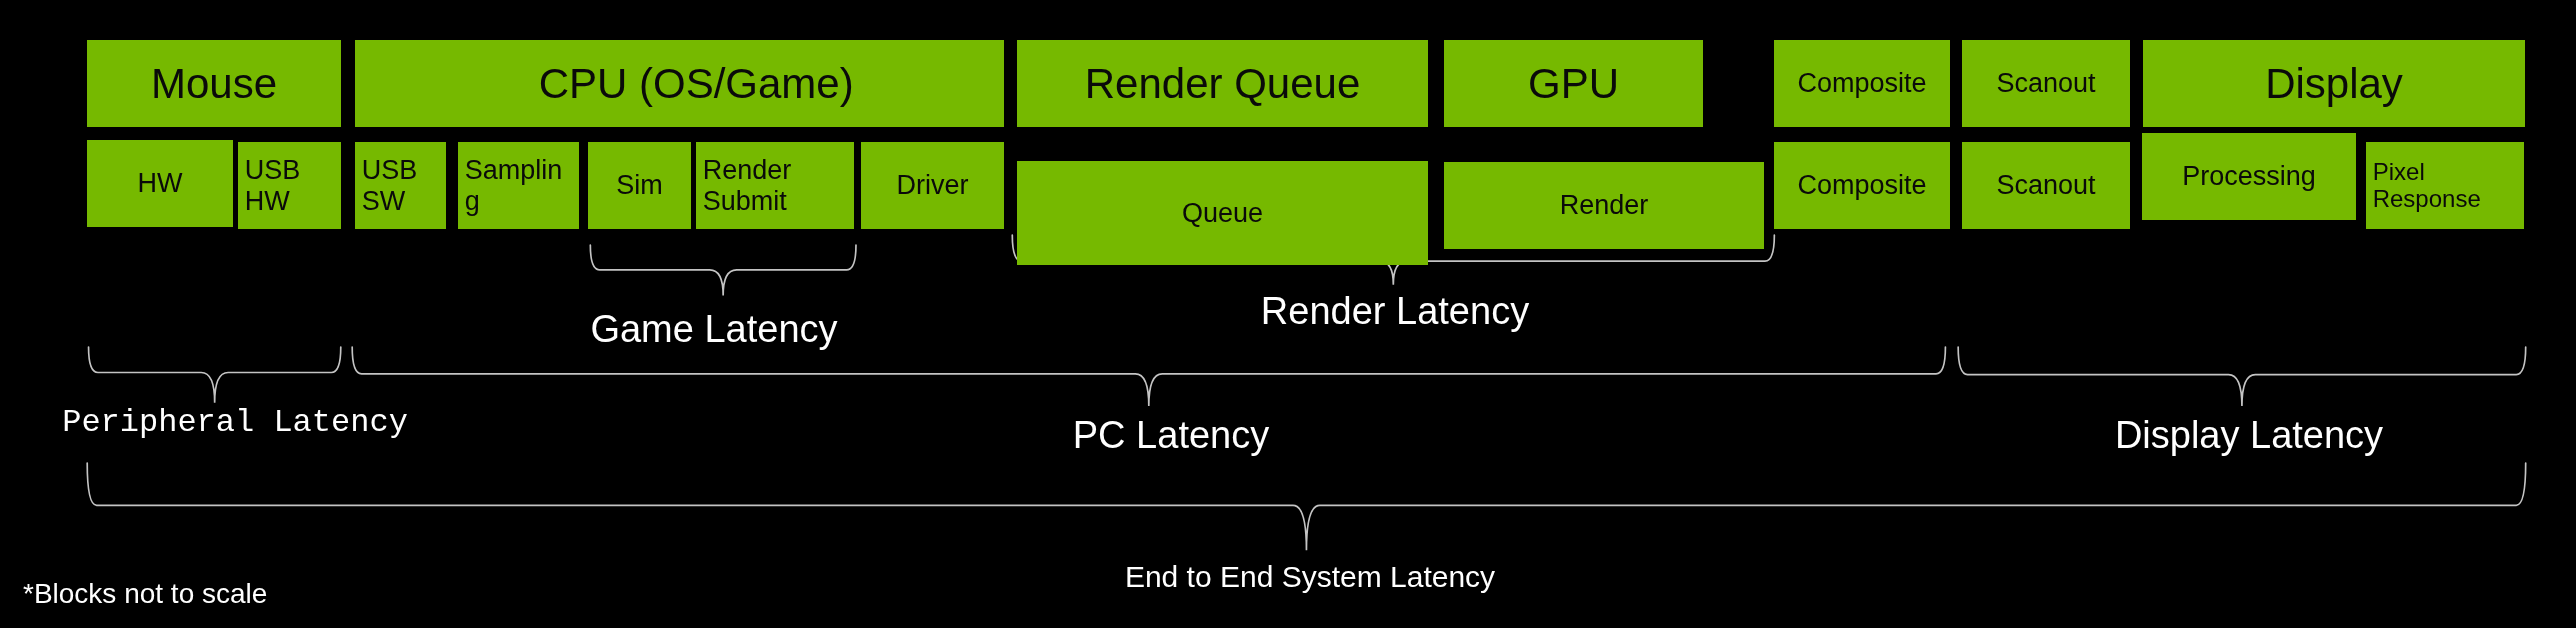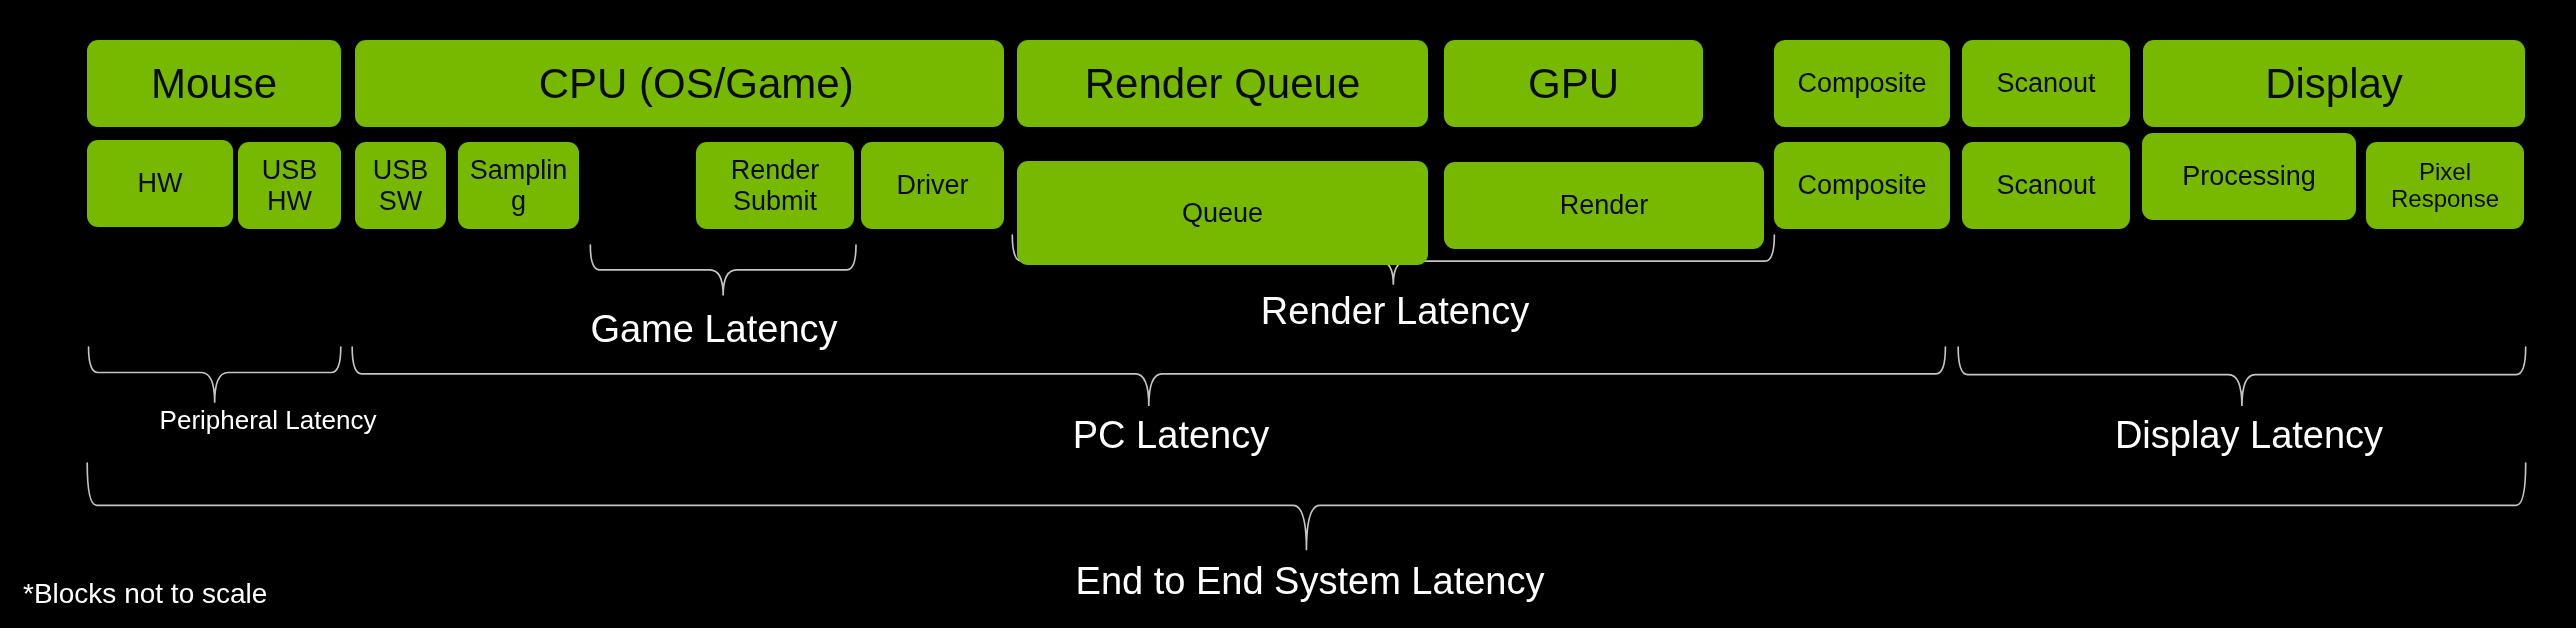--- a/index.html
+++ b/index.html
@@ -3,22 +3,22 @@
 <meta charset="utf-8">
 <style>
   html,body{margin:0;padding:0;background:#000;}
   body{width:2576px;height:629px;overflow:hidden;font-family:"Liberation Sans",sans-serif;}
   .canvas{position:relative;width:2576px;height:629px;background:var(--bg,#000);}
   .block{
     position:absolute;
     background:var(--green,#76b900);
     color:var(--block-text,#0a0a0a);
     display:flex;align-items:center;justify-content:center;
-    text-align:center;line-height:1.12;
-    padding:0 6.7px;box-sizing:border-box;border-radius:11px;
+    text-align:left;line-height:1.12;
+    padding:0 6.7px;box-sizing:border-box;
   }
   .block-large{font-size:42px;}
   .block-small{font-size:27px;}
   [data-name="block-sampling"]{word-break:break-all;}
   [data-name="block-pixel-response"]{font-size:24px;}
   .braces-overlay{position:absolute;left:0;top:0;width:2576px;height:629px;pointer-events:none;}
   .label{
     position:absolute;color:var(--label,#fff);
     transform:translateX(-50%);white-space:nowrap;line-height:1;
   }
@@ -41,28 +41,29 @@
     <div class="block block-large" data-name="block-cpu" style="left: 355px; top: 40px; width: 649px; height: 87px; padding-left: 40px;">CPU (OS/Game)</div>
     <div class="block block-large" data-name="block-render-queue" style="left: 1017px; top: 40px; width: 411px; height: 87px;">Render Queue</div>
     <div class="block block-large" data-name="block-gpu" style="left: 1444px; top: 40px; width: 259px; height: 87px;">GPU</div>
     <div class="block block-small" data-name="block-composite-top" style="left: 1774px; top: 40px; width: 176px; height: 87px;">Composite</div>
     <div class="block block-small" data-name="block-scanout-top" style="left: 1962px; top: 40px; width: 168px; height: 87px;">Scanout</div>
     <div class="block block-large" data-name="block-display" style="left: 2143px; top: 40px; width: 382px; height: 87px;">Display</div>
     <div class="block block-small" data-name="block-hw" style="left: 87px; top: 140px; width: 146px; height: 87px;">HW</div>
     <div class="block block-small" data-name="block-usb-hw" style="left: 238px; top: 142px; width: 103px; height: 87px;">USB HW</div>
     <div class="block block-small" data-name="block-usb-sw" style="left: 355px; top: 142px; width: 91px; height: 87px;">USB SW</div>
     <div class="block block-small" data-name="block-sampling" style="left: 458px; top: 142px; width: 121px; height: 87px;">Sampling</div>
+    <div class="block block-small" data-name="block-sim" style="left: 588px; top: 142px; width: 103px; height: 87px;">Sim</div>
     <div class="block block-small" data-name="block-render-submit" style="left: 696px; top: 142px; width: 158px; height: 87px;">Render Submit</div>
     <div class="block block-small" data-name="block-driver" style="left: 861px; top: 142px; width: 143px; height: 87px;">Driver</div>
     <div class="block block-small" data-name="block-queue" style="left: 1017px; top: 142px; width: 411px; height: 104px; margin-top: 19px;">Queue</div>
     <div class="block block-small" data-name="block-render" style="left: 1444px; top: 142px; width: 320px; height: 87px; margin-top: 20px;">Render</div>
     <div class="block block-small" data-name="block-composite" style="left: 1774px; top: 142px; width: 176px; height: 87px;">Composite</div>
     <div class="block block-small" data-name="block-scanout" style="left: 1962px; top: 142px; width: 168px; height: 87px;">Scanout</div>
     <div class="block block-small" data-name="block-processing" style="left: 2142px; top: 133px; width: 214px; height: 87px;">Processing</div>
     <div class="block block-small" data-name="block-pixel-response" style="left: 2366px; top: 142px; width: 158px; height: 87px;">Pixel Response</div>
     <div class="label" data-name="game-latency-label" style="left: 714px; top: 310px; font-size: 38px;">Game Latency</div>
     <div class="label" data-name="render-latency-label" style="left: 1395px; top: 292px; font-size: 38px;">Render Latency</div>
-    <div class="label" data-name="peripheral-latency-label" style="left: 268px; top: 407px; font-size: 26px;">Peripheral Latency</div>
+    <div class="label" data-name="peripheral-latency-label" style="left: 235px; top: 407px; font-size: 32px; font-family: Liberation Mono, monospace;">Peripheral Latency</div>
     <div class="label" data-name="pc-latency-label" style="left: 1171px; top: 416px; font-size: 38px;">PC Latency</div>
     <div class="label" data-name="display-latency-label" style="left: 2249px; top: 416px; font-size: 38px;">Display Latency</div>
-    <div class="label" data-name="end-to-end-label" style="left: 1310px; top: 562px; font-size: 38px;">End to End System Latency</div>
+    <div class="label" data-name="end-to-end-label" style="left: 1310px; top: 562px; font-size: 30px;">End to End System Latency</div>
   </div>
 
 
 </body></html>

